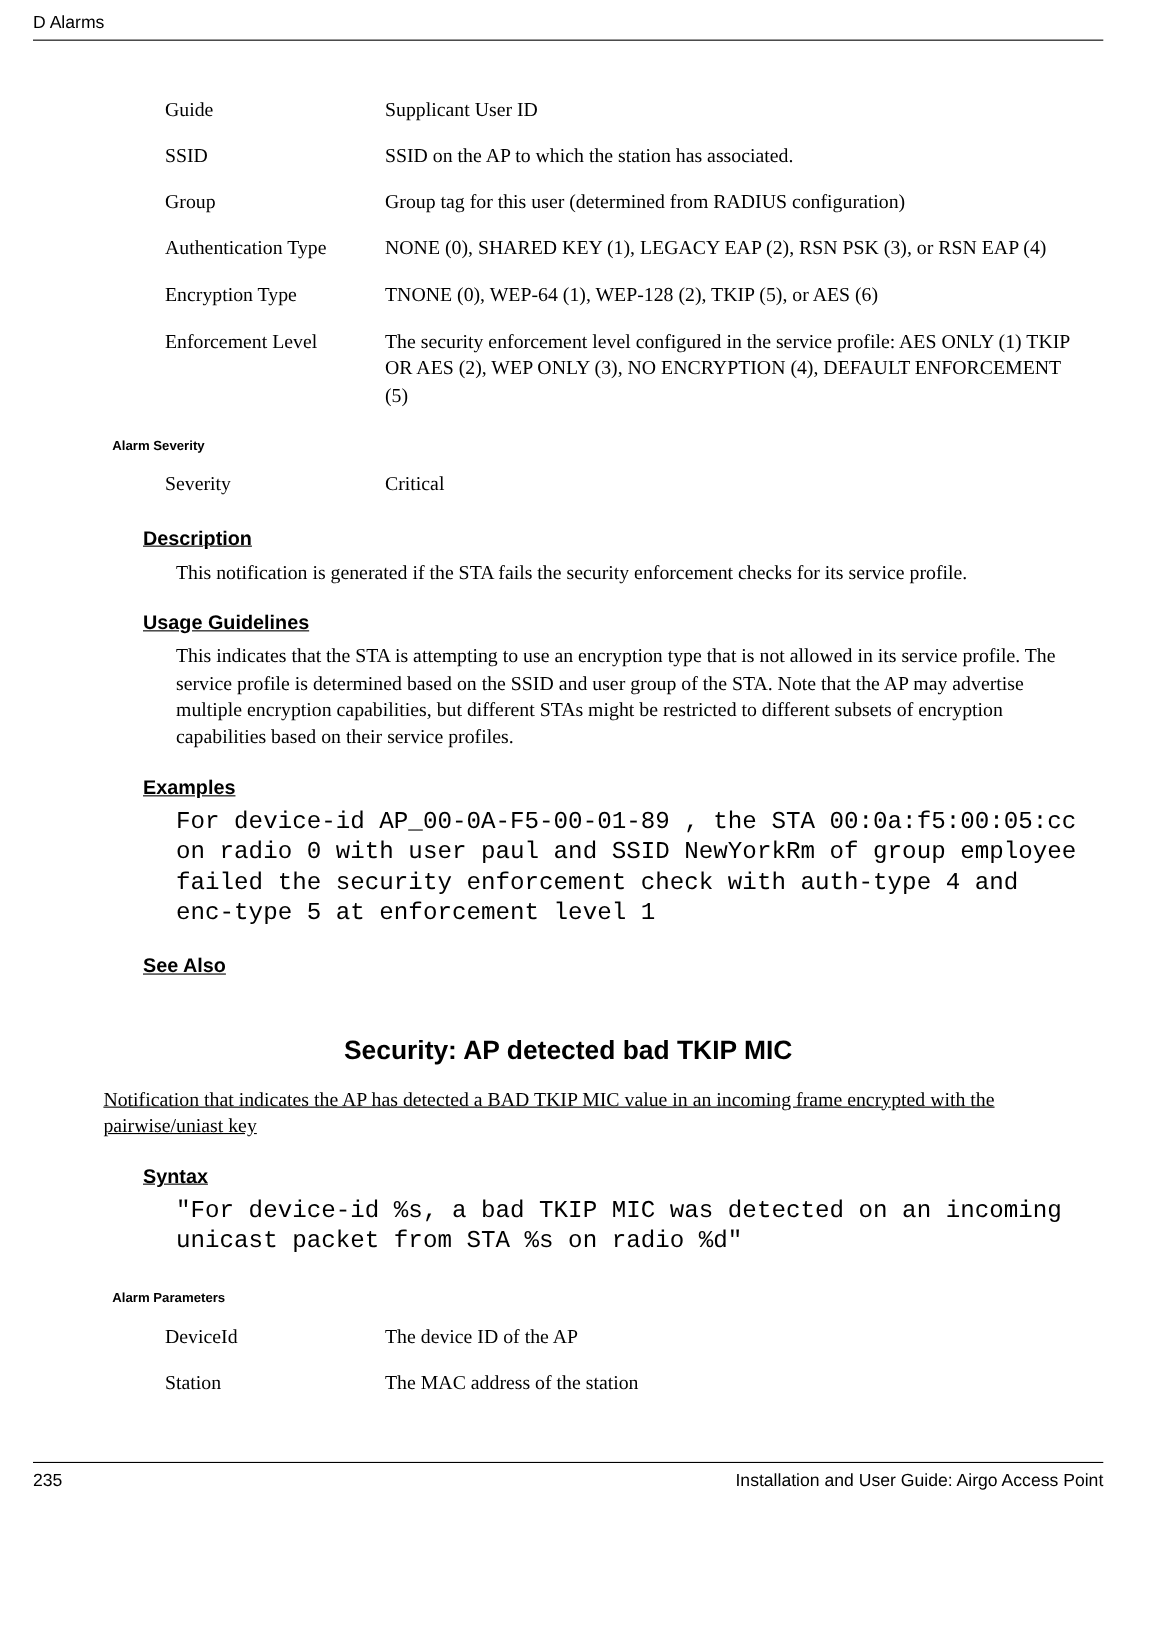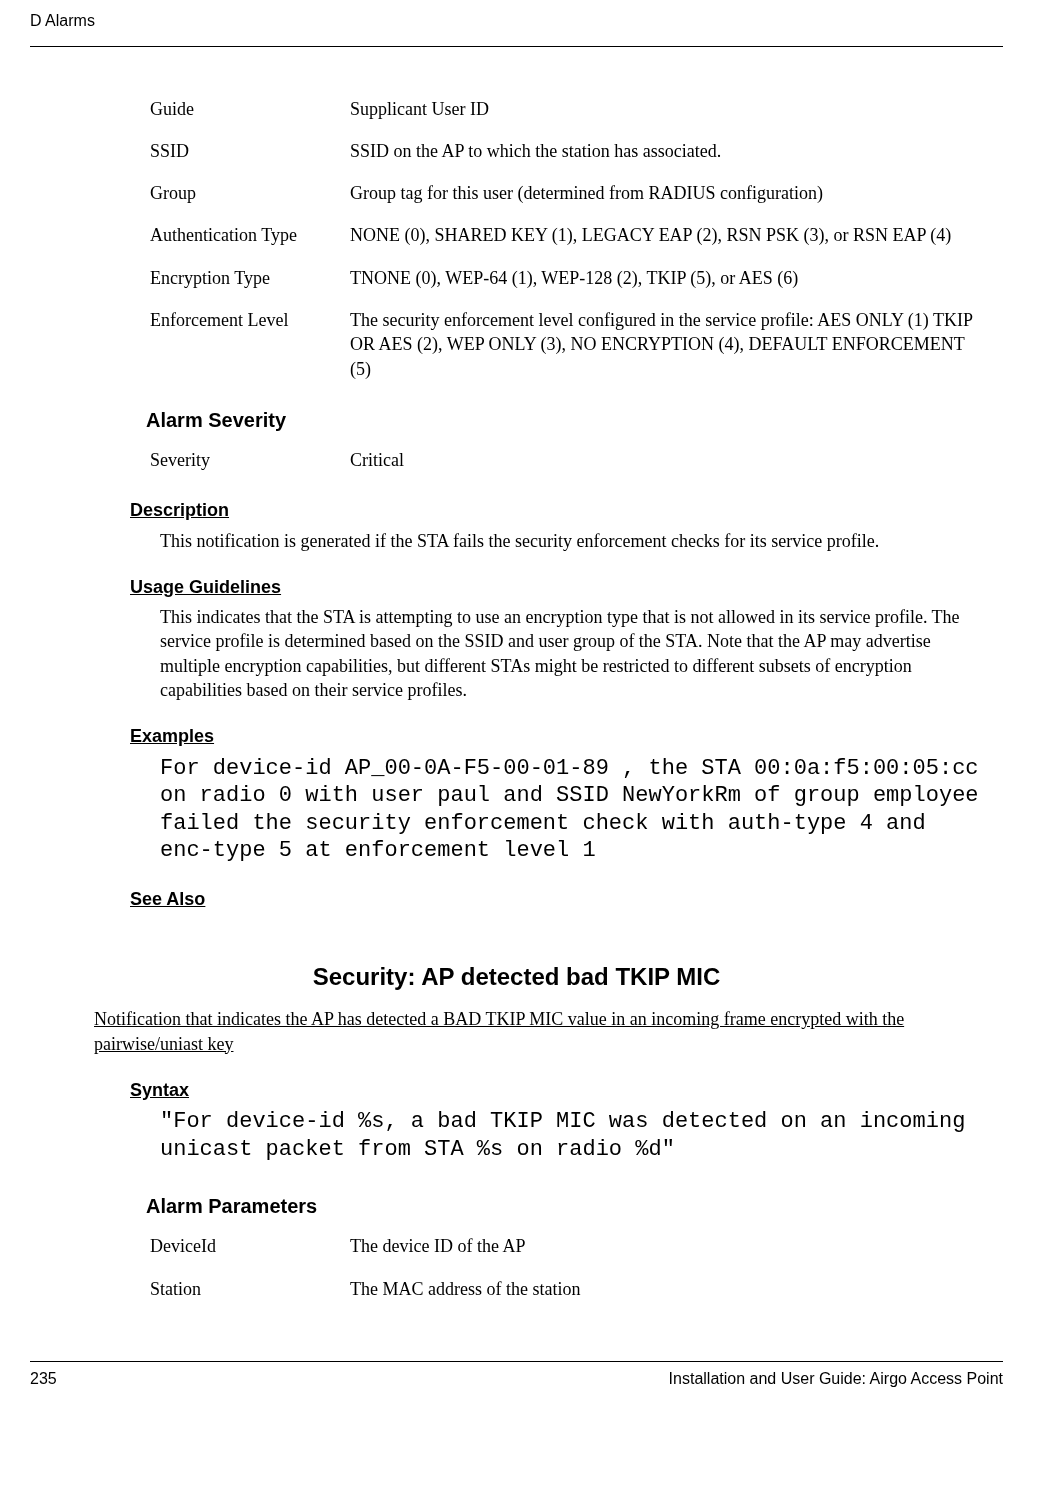--- a/index.html
+++ b/index.html
@@ -14,34 +14,34 @@
   }
   .page {
     padding: 10px 50px 20px 30px;
     box-sizing: border-box;
   }
   .header-row {
     display: flex;
     justify-content: space-between;
     font-family: Arial, Helvetica, sans-serif;
     font-size: 16px;
-    padding-bottom: 14px;
+    padding-bottom: 4px;
     border-bottom: 1px solid #000;
     margin-bottom: 50px;
   }
   .param-table {
     margin-left: 120px;
     margin-right: 30px;
     margin-bottom: 26px;
   }
   .param-table-heading {
     font-family: Arial, Helvetica, sans-serif;
     font-weight: bold;
-    font-size: 20px;
-    margin-left: 116px;
+    font-size: 12px;
+    margin-left: 72px;
     margin-top: 6px;
     margin-bottom: 14px;
   }
   .param-row {
     display: flex;
     margin-bottom: 18px;
   }
   .param-key {
     width: 200px;
     flex-shrink: 0;

